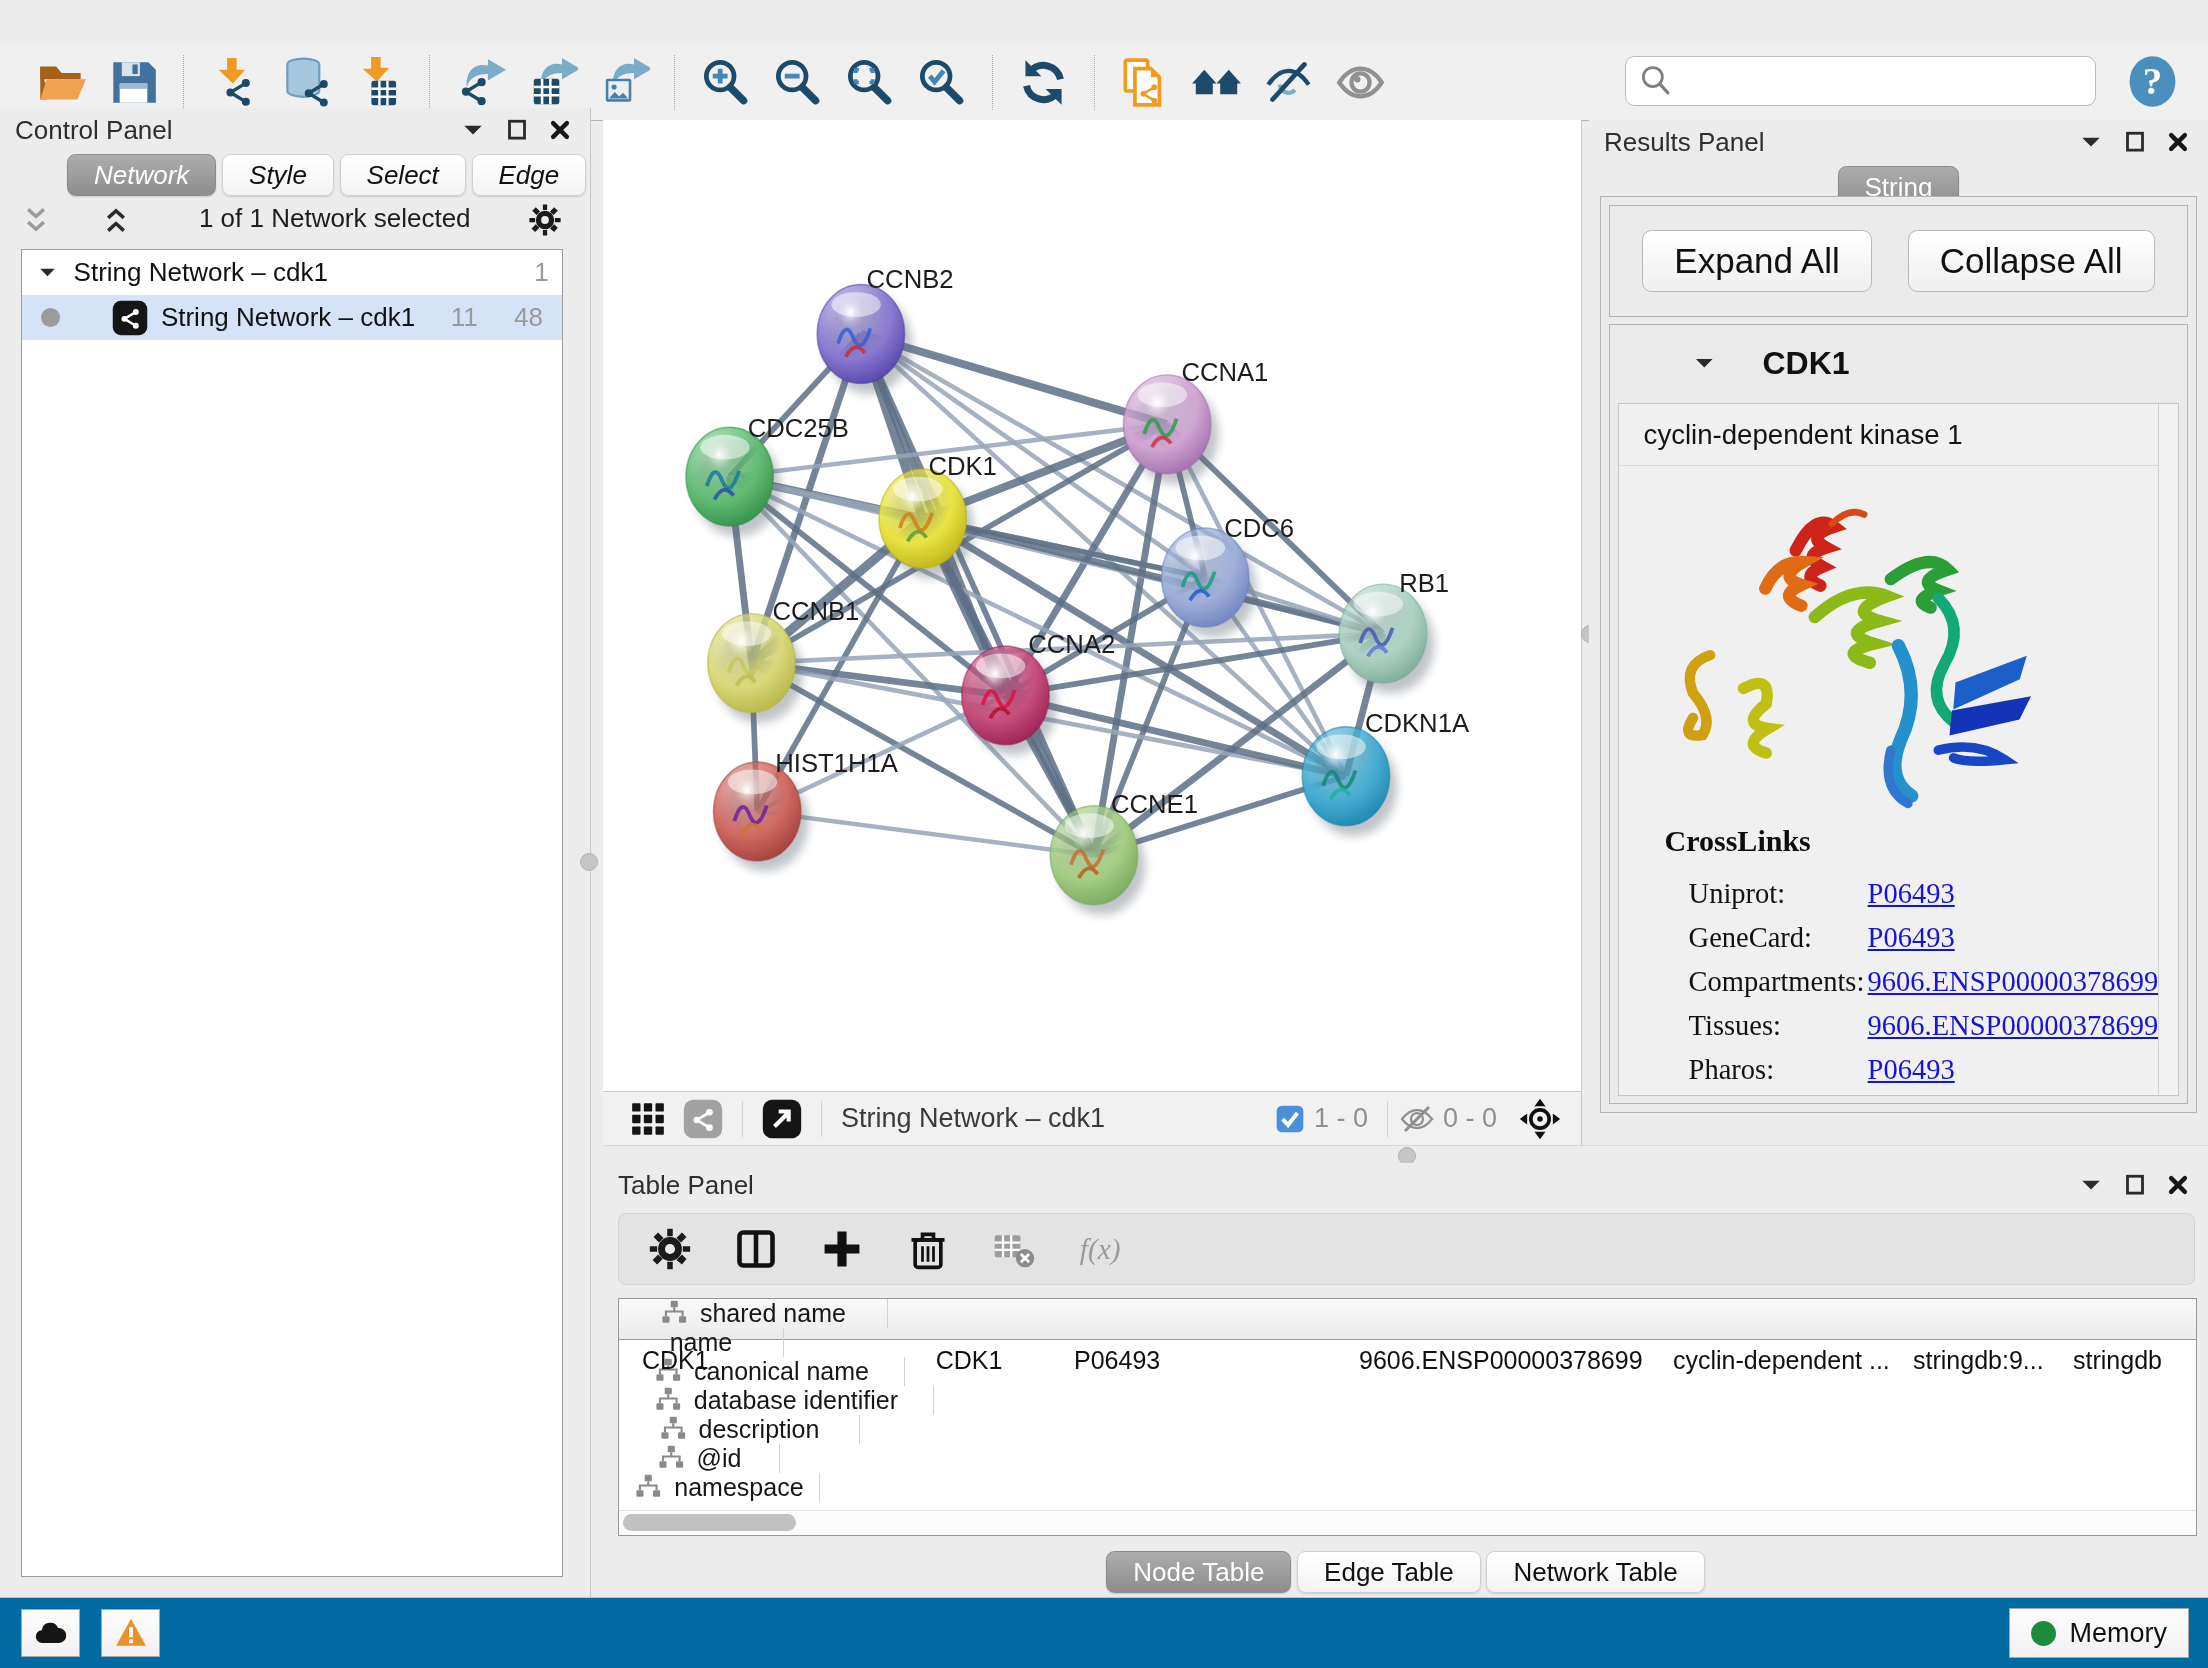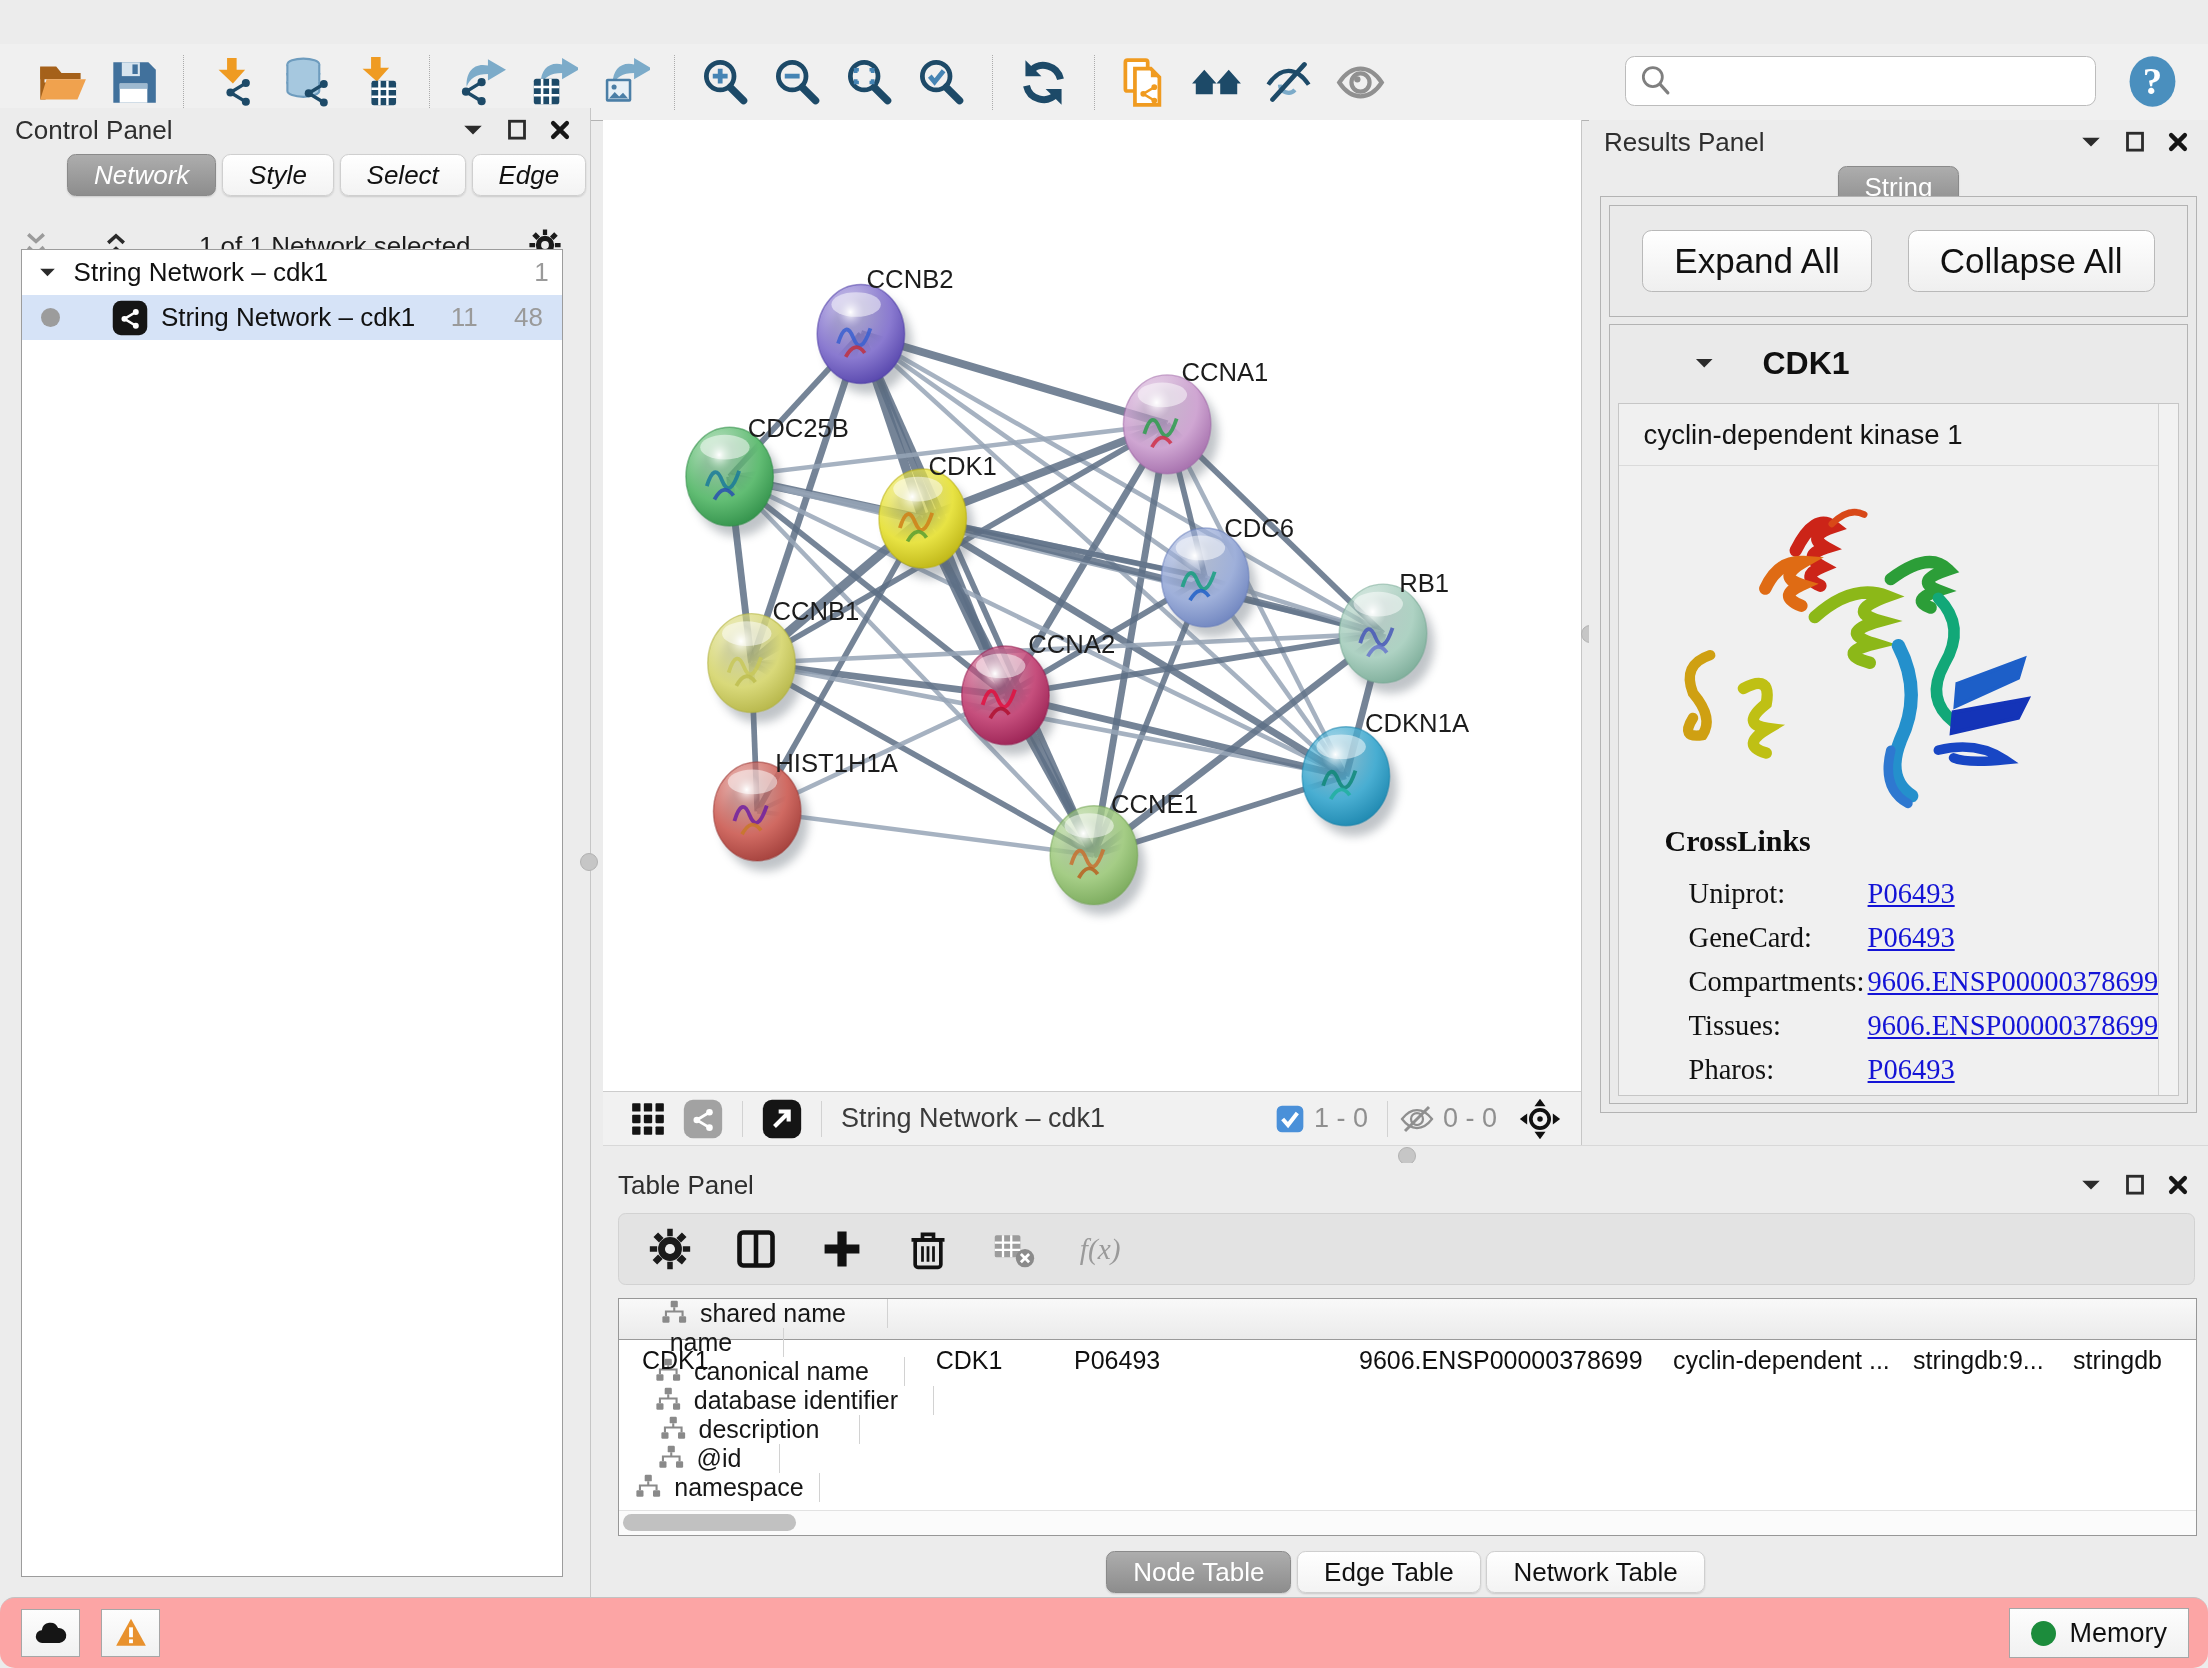--- a/index.html
+++ b/index.html
@@ -23,21 +23,21 @@
   .phead{display:flex;align-items:center;height:44px;padding:0 15px;font-size:26px;color:#2e2e2e;}
   .phead .sp{flex:1;}
   .picon{width:30px;height:30px;margin-left:13.3px;}
   .picon svg{width:30px;height:30px;display:block;}
   .ptabs{display:flex;gap:5.7px;height:42px;align-items:stretch;}
   .ptab{padding:0 26px;line-height:40px;font-size:26px;border-radius:8.6px;background:linear-gradient(#ffffff,#f3f3f3);border:1px solid #cfcfcf;color:#101010;box-shadow:0 1px 1.9px rgba(0,0,0,.15);}
   .ptab.active{background:linear-gradient(#adadad,#8d8d8d);color:#fff;border-color:#8a8a8a;}
   
   .control-panel{position:absolute;left:0;top:108px;width:590px;bottom:70px;background:#ececec;border-right:1px solid #c6c6c6;}
   .cp-tabs{padding-left:67px;margin-top:1.9px;font-style:italic;}
-  .cp-status{display:flex;align-items:flex-end;height:46px;padding:0 19px;font-size:26px;color:#1d1d1d;margin-top:20px;gap:36px;}
+  .cp-status{display:flex;align-items:flex-start;height:46px;padding:0 19px;font-size:26px;color:#1d1d1d;margin-top:7px;gap:36px;}
   .cp-status .ci{width:34px;height:34px;margin-right:9.5px;}
   .cp-status .ci svg{width:34px;height:34px;}
   .cp-status .lbl{flex:1;text-align:center;}
   .treebox{position:absolute;left:21px;right:27px;top:141px;bottom:21px;background:#fff;border:1.9px solid #9c9c9c;}
   .trow{display:flex;align-items:center;height:45px;font-size:26px;color:#111;padding:0 13.3px;gap:13.3px;}
   .trow .cnt{color:#9a9a9a;}
   .trow.sel{background:#d6e3f7;}
   .tri-sm{width:25px;height:25px;}
   .tri-sm svg{width:25px;height:25px;}
   .dot-sm{width:19px;height:19px;border-radius:50%;background:#9c9c9c;margin-left:5.7px;}
@@ -83,21 +83,21 @@
   .th{display:flex;align-items:center;justify-content:center;gap:11.4px;font-size:25px;color:#161616;border-right:1px solid #d2d2d2;flex:0 0 auto;overflow:hidden;white-space:nowrap;}
   .th .ci{width:28.5px;height:28.5px;flex:0 0 auto;}
   .th .ci svg{width:28.5px;height:28.5px;display:block;}
   .trowdata{display:flex;height:40px;align-items:center;font-size:25px;color:#101010;}
   .td{flex:0 0 auto;overflow:hidden;white-space:nowrap;padding-left:23px;box-sizing:border-box;}
   .td.center{text-align:center;padding-left:0;}
   .hscroll{position:absolute;left:0;right:0;bottom:0;height:24px;background:#fbfbfb;border-top:1px solid #e2e2e2;}
   .hthumb{position:absolute;left:3.8px;top:2.9px;width:173px;height:17px;background:#c1c1c1;border-radius:8.6px;}
   .tbl-tabs{position:absolute;left:0;right:0;top:388px;display:flex;justify-content:center;}
   
-  .statusbar{position:absolute;left:0;bottom:0;right:0;height:70px;background:#fca5a5;border-top:1px solid #c2c2c2;display:flex;align-items:center;border-radius:15px;}
+  .statusbar{position:absolute;left:0;bottom:0;right:0;height:70px;background:#0369a1;border-top:1px solid #c2c2c2;display:flex;align-items:center;}
   .sbtn{width:57px;height:46px;border:1.9px solid #a6a6a6;background:linear-gradient(#fdfdfd,#f1f1f1);display:flex;align-items:center;justify-content:center;margin-left:21px;}
   .sbtn svg{width:34px;height:34px;}
   .memory{margin-left:auto;margin-right:19px;height:48px;border:1.9px solid #a6a6a6;background:linear-gradient(#fdfdfd,#f1f1f1);display:flex;align-items:center;gap:13.3px;padding:0 21px;font-size:27px;color:#101010;}
   .gdot{width:25px;height:25px;border-radius:50%;background:#1c8c3c;}
 </style>
 </head>
 <body>
 
 <div class="window">
 

